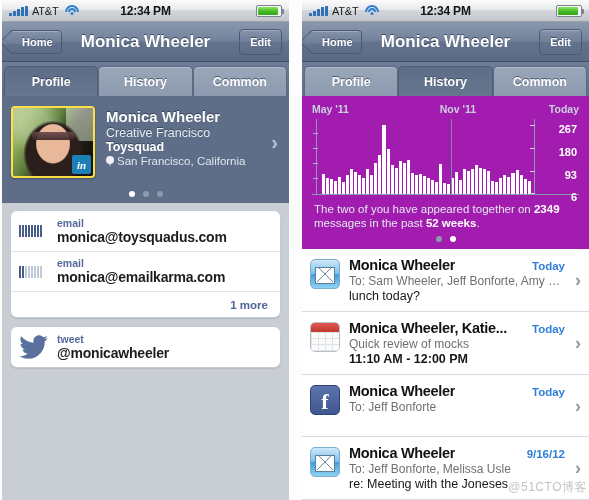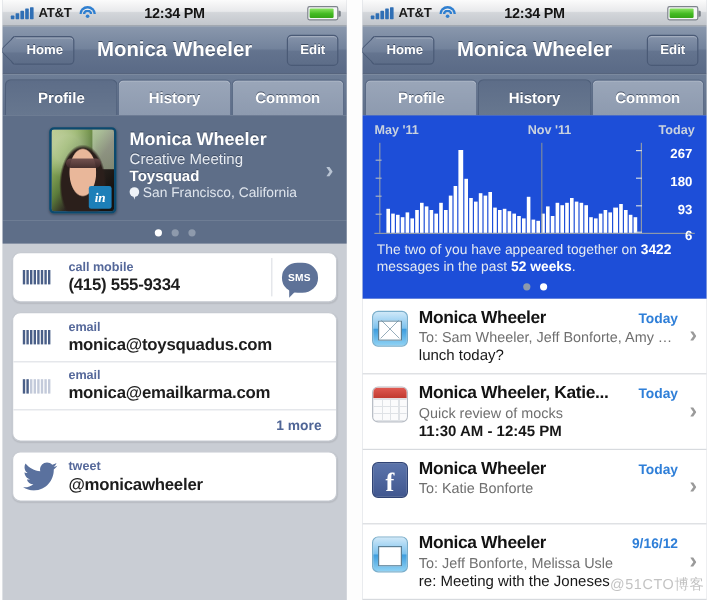--- a/index.html
+++ b/index.html
@@ -27,21 +27,21 @@
     background: linear-gradient(to bottom, #fbfbfb 0%, #e8e9eb 45%, #d3d6da 50%, #c2c6cc 100%);
     display: flex; align-items: center;
     padding: 0 7px;
     position: relative;
     border-bottom: 1px solid #9aa0a8;
   }
   .sig { display: flex; align-items: flex-end; gap: 1px; height: 10px; margin-right: 4px; }
   .sig i { display: block; width: 3px; background: #2f6fb5; border-radius: 0.5px; }
   .sig i:nth-child(1){height:3px;} .sig i:nth-child(2){height:5px;}
   .sig i:nth-child(3){height:7px;} .sig i:nth-child(4){height:9px;} .sig i:nth-child(5){height:10px;}
-  .carrier { font-size: 11px; font-weight: bold; color: #1b1b1b; letter-spacing: -0.2px; }
+  .carrier { font-size: 11px; font-weight: normal; color: #1b1b1b; letter-spacing: -0.2px; }
   .wifi { margin-left: 6px; width: 14px; height: 11px; position: relative; }
   .wifi span { position: absolute; left: 50%; transform: translateX(-50%);
     border: 2px solid #2f7fd0; border-bottom: none; border-radius: 50% 50% 0 0 / 100% 100% 0 0; }
   .wifi span.a { width: 14px; height: 7px; top: 0; }
   .wifi span.b { width: 8px; height: 4px; top: 3px; }
   .wifi span.c { width: 3px; height: 3px; top: 7px; background: #2f7fd0; border: none; border-radius: 50%; }
   .clock {
     position: absolute; left: 0; right: 0; text-align: center;
     font-size: 12px; font-weight: bold; color: #141414; letter-spacing: -0.2px;
   }
@@ -123,24 +123,23 @@
 
   
   .hero {
     background: linear-gradient(to bottom, #5e6e89 0%, #59698400 0%);
     background: #5e6e88;
     padding: 9px 9px 6px 9px;
     display: flex; align-items: flex-start; position: relative;
     border-top: 1px solid #49597300;
   }
   .avatar-wrap {
-    width: 56px; height: 72px; border-radius: 4px; border: 2px solid #0c4a6e;
+    width: 84px; height: 72px; border-radius: 4px; border: 2px solid #fde047;
     overflow: hidden; position: relative; flex: none;
     box-shadow: 0 1px 2px rgba(0,0,0,.3);
-    margin-left: 30px;
   }
   .avatar-img {
     position: absolute; inset: 0;
     background:
       radial-gradient(circle at 26% 24%, rgba(255,255,255,.25) 0 18%, transparent 38%),
       linear-gradient(125deg, #b9c98d 0%, #8fae5e 22%, #5b7b3b 42%, #2e2722 58%, #171310 85%);
   }
   .avatar-face {
     position: absolute; left: 10%; top: 12%; width: 80%; height: 92%;
     background:
@@ -214,21 +213,21 @@
   .sms-bubble::after {
     content: ""; position: absolute; left: 6px; bottom: -5px; width: 8px; height: 8px;
     background: #5e7298; clip-path: polygon(0 100%, 0 0, 100% 0);
   }
   .row.more { justify-content: flex-end; min-height: 26px; padding-right: 12px; }
   .morelink { font-size: 11.5px; font-weight: bold; color: #4f6596; }
   .bird { width: 30px; height: 24px; flex: none; position: relative; color: #5a719e; }
   .rowtext.tw { margin-left: 8px; }
 
   
-  .chartpanel { background: #1d4ed8; padding: 7px 10px 0 10px; }
+  .chartpanel { background: #a21caf; padding: 7px 10px 0 10px; }
   .chart { position: relative; }
   .chart-top { display: flex; justify-content: space-between; font-size: 10.5px; font-weight: bold; color: #c9d2de; padding: 0 0 4px 0; }
   .chart-top span:nth-child(2){ margin-left: 18px; }
   .plot {
     position: relative; height: 76px;
     border-bottom: 1px solid #8c98ab;
     display: flex; align-items: flex-end; gap: 1px;
     padding-left: 10px; padding-right: 48px;
   }
   .bar { flex: 1 1 auto; background: #ffffff; min-width: 2px; }
@@ -345,61 +344,38 @@
           <div class="avatar-sky"></div>
           <div class="avatar-face"></div>
           <div class="avatar-glasses"></div>
         </div>
         <div class="li-badge">
           <span>in</span>
         </div>
       </div>
       <div class="hero-info">
         <div class="hero-name">Monica Wheeler</div>
-        <div class="hero-role">Creative Meeting</div>
+        <div class="hero-role">Creative Francisco</div>
         <div class="hero-org">Toysquad</div>
         <div class="hero-loc">
           <span class="pin"></span>
           <span>San Francisco, California</span>
         </div>
       </div>
       <div class="chev-hero">›</div>
     </div>
 
     <div class="dots">
       <b class="on"></b>
       <b></b>
       <b></b>
     </div>
 
     <div class="cards">
 
-      <div class="card">
-        <div class="row">
-          <span class="barcode">
-            <i></i>
-              <i></i>
-              <i></i>
-              <i></i>
-              <i></i>
-              <i></i>
-              <i></i>
-              <i></i>
-          </span>
-          <div class="rowtext">
-            <div class="rowlabel">call mobile</div>
-            <div class="rowvalue">(415) 555-9334</div>
-          </div>
-          <div class="sms-cell">
-            <div class="sms-bubble">
-              <span>SMS</span>
-            </div>
-          </div>
-        </div>
-      </div>
 
       <div class="card">
         <div class="row">
           <span class="barcode">
             <i></i>
               <i></i>
               <i></i>
               <i></i>
               <i></i>
               <i></i>
@@ -568,21 +544,21 @@
             <div class="bar" title="w52: 50" style="height: 17.2414%;"></div>
           </div>
         <div class="ylabels" id="ylabels">
             <span style="top: 26.0276px;">267</span>
             <span style="top: 48.8276px;">180</span>
             <span style="top: 71.6276px;">93</span>
             <span style="top: 94.4276px;">6</span>
           </div>
         <div class="chart-note">
           <span>The two of you have appeared together on</span>
-          <b>3422</b>
+          <b>2349</b>
           <span>messages in the past</span>
           <b>52 weeks</b><span>.</span>
         </div>
       </div>
       <div class="dots2">
         <b></b>
         <b class="on"></b>
       </div>
     </div>
 
@@ -600,34 +576,34 @@
           <div class="msg-chev">›</div>
         </div>
         <div class="msg">
           <div class="msg-icon ic-cal"></div>
           <div class="msg-body">
             <div class="msg-top">
               <div class="msg-title">Monica Wheeler, Katie...</div>
               <div class="msg-date">Today</div>
             </div>
             <div class="msg-to">Quick review of mocks</div>
-            <div class="msg-sub bold">11:30 AM - 12:45 PM</div>
+            <div class="msg-sub bold">11:10 AM - 12:00 PM</div>
           </div>
           <div class="msg-chev">›</div>
         </div>
         <div class="msg">
           <div class="msg-icon ic-fb">
             <span>f</span>
           </div>
           <div class="msg-body">
             <div class="msg-top">
               <div class="msg-title">Monica Wheeler</div>
               <div class="msg-date">Today</div>
             </div>
-            <div class="msg-to">To: Katie Bonforte</div>
+            <div class="msg-to">To: Jeff Bonforte</div>
           </div>
           <div class="msg-chev">›</div>
         </div>
         <div class="msg">
           <div class="msg-icon ic-mail"></div>
           <div class="msg-body">
             <div class="msg-top">
               <div class="msg-title">Monica Wheeler</div>
               <div class="msg-date">9/16/12</div>
             </div>

